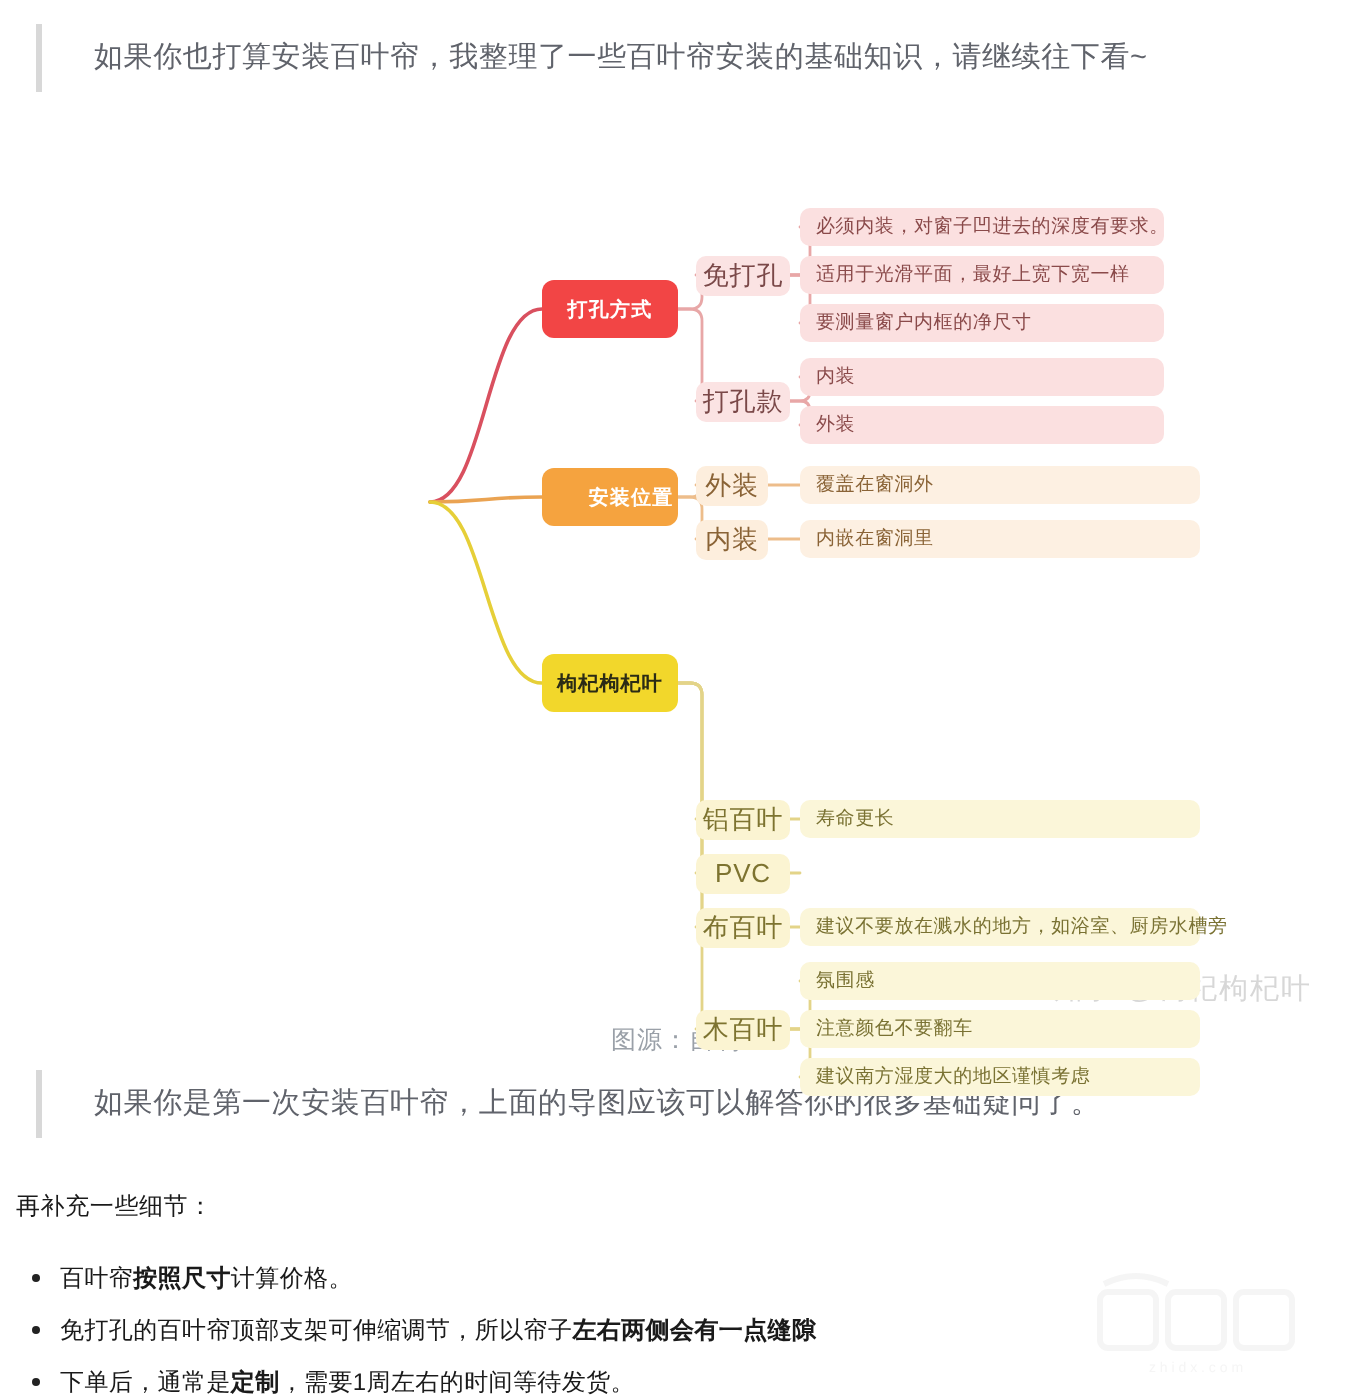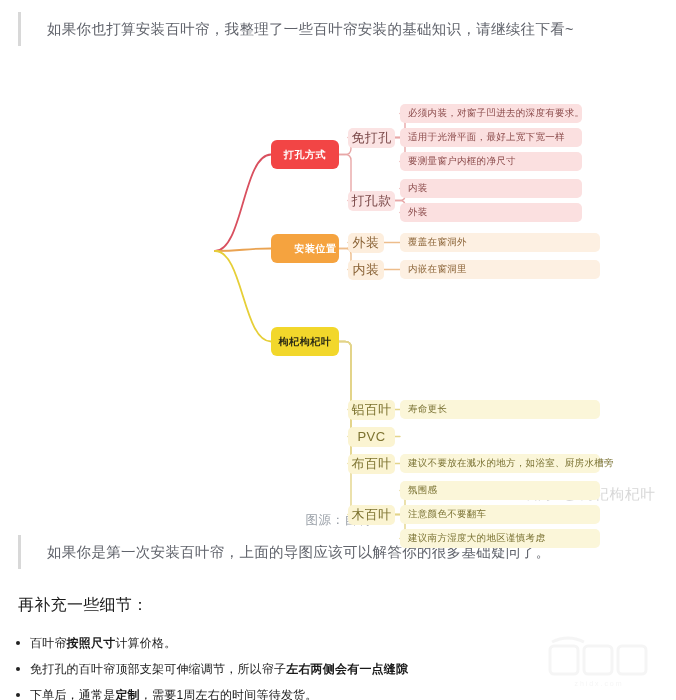--- a/index.html
+++ b/index.html
@@ -108,22 +108,22 @@
   .caption{
     text-align:center;
     font-size:12.5px;
     color:#9aa0a8;
     margin-top:2px;
     letter-spacing:.5px;
   }
 
   
   .para{
-    margin:26px 0 0 18px;
-    font-size:16px;
+    margin:26px 0 0 8px;
+    font-size:12px;
     color:#1a1a1a;
     letter-spacing:.3px;
   }
   ul.bullets{
     margin:14px 0 0 0;
     padding-left:30px;
     list-style:none;
   }
   ul.bullets li{
     position:relative;

